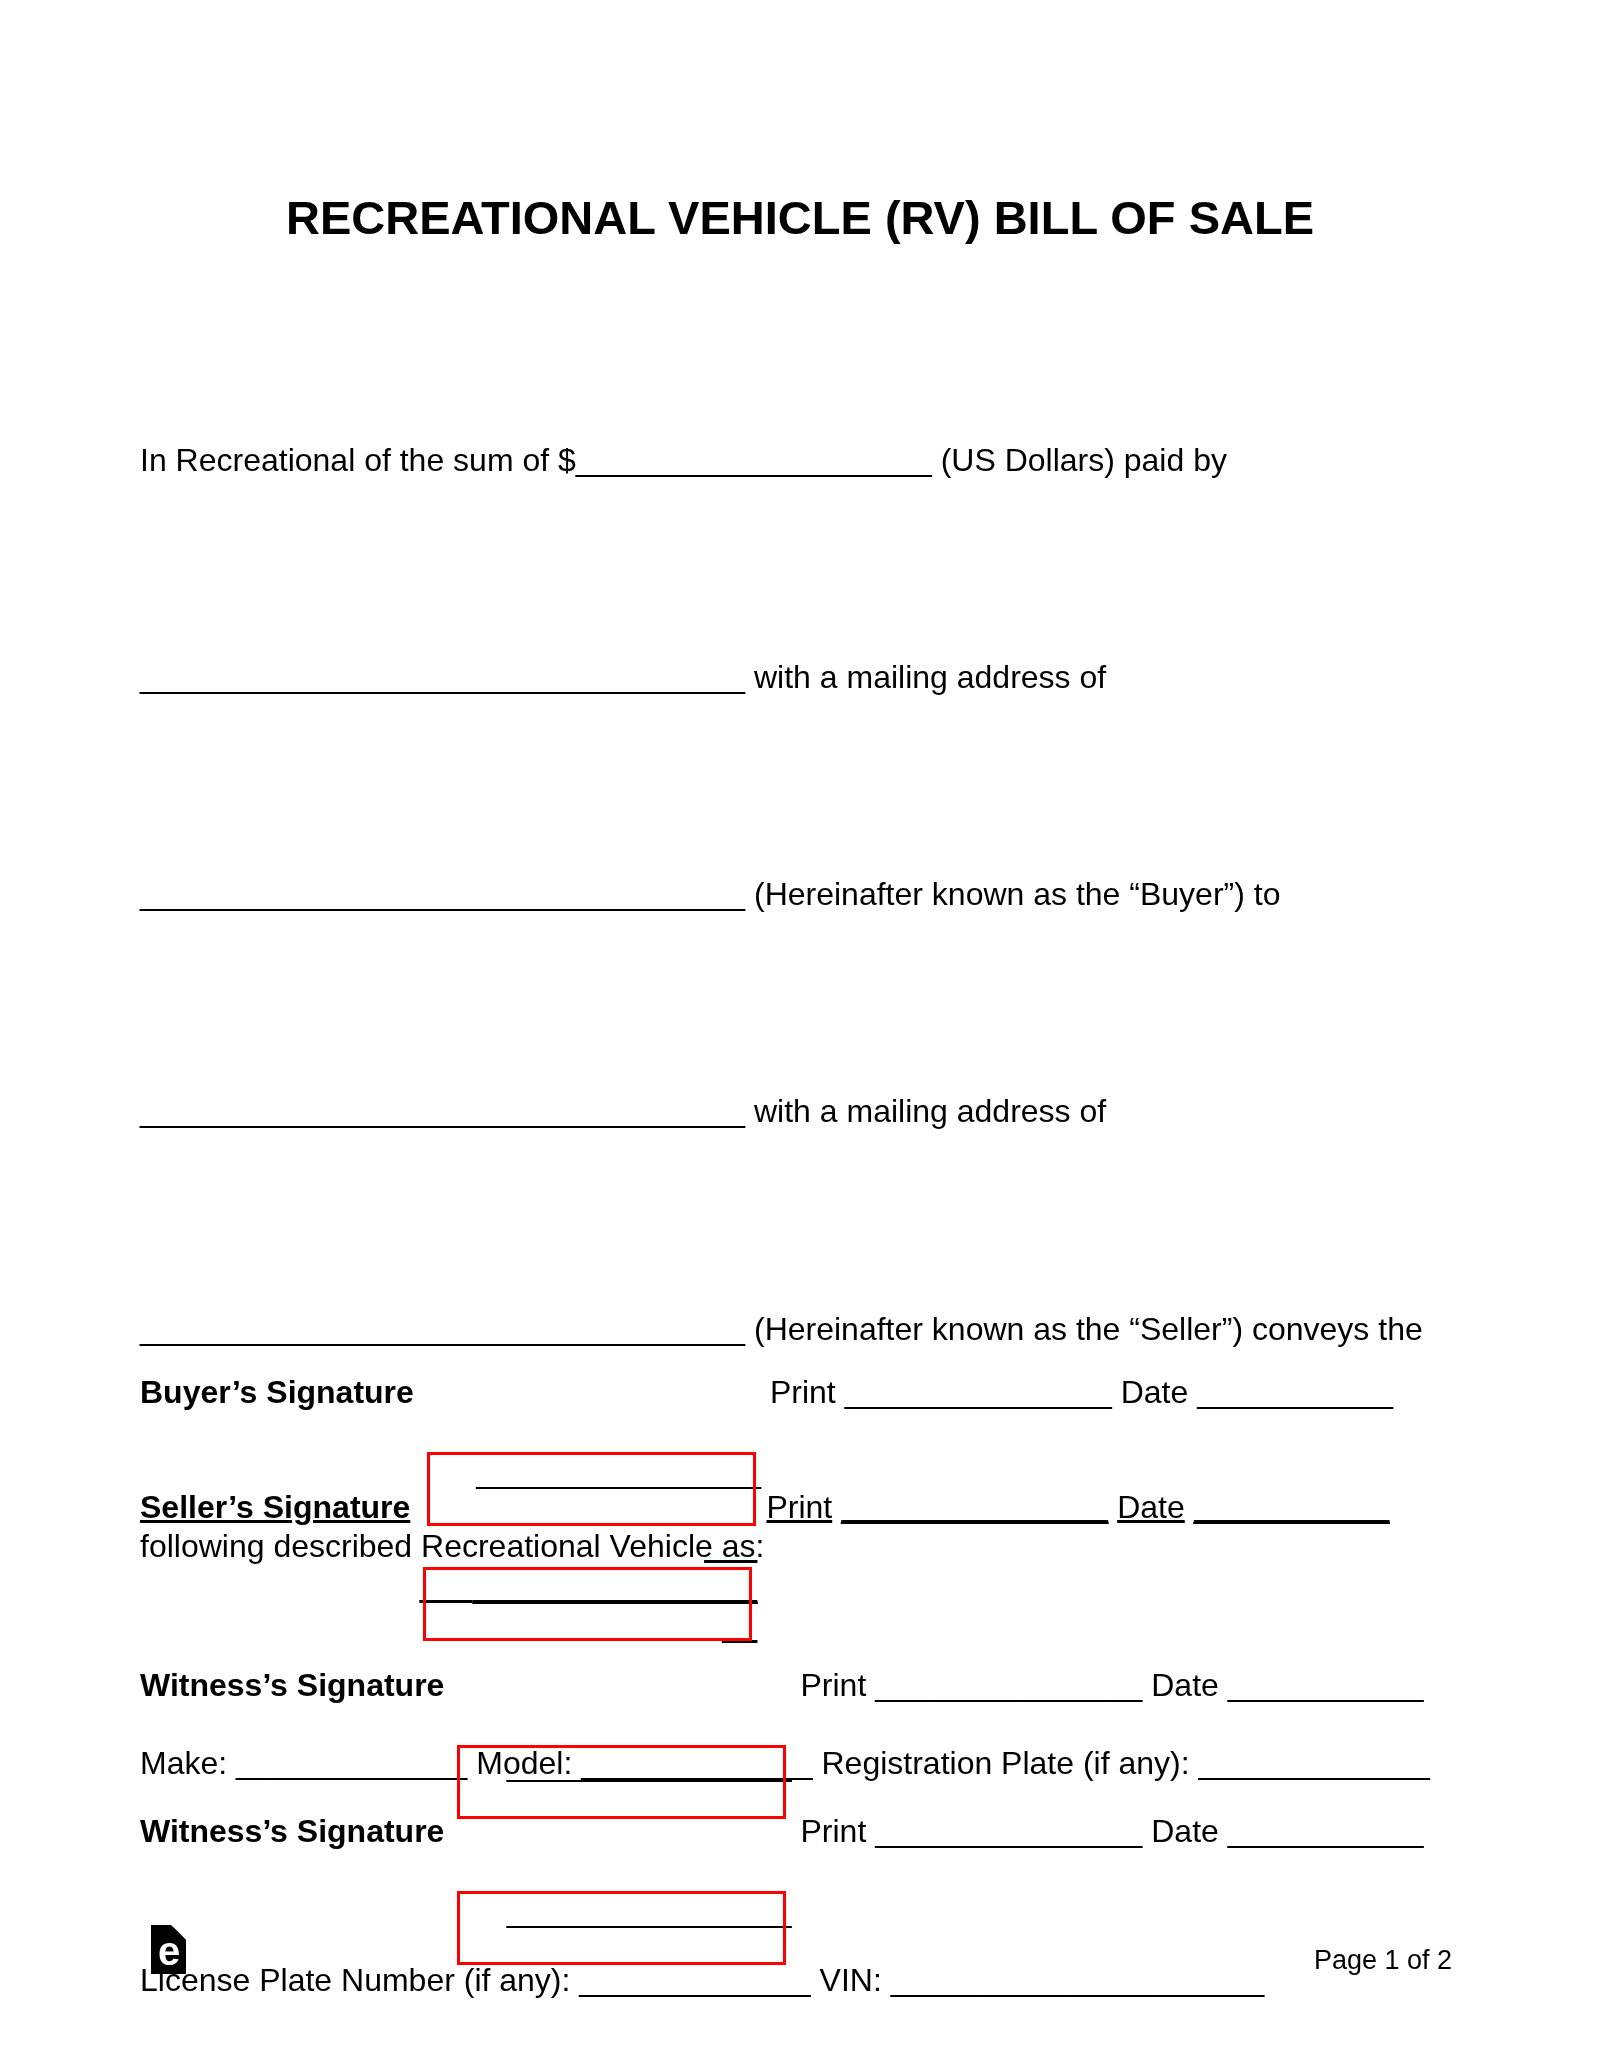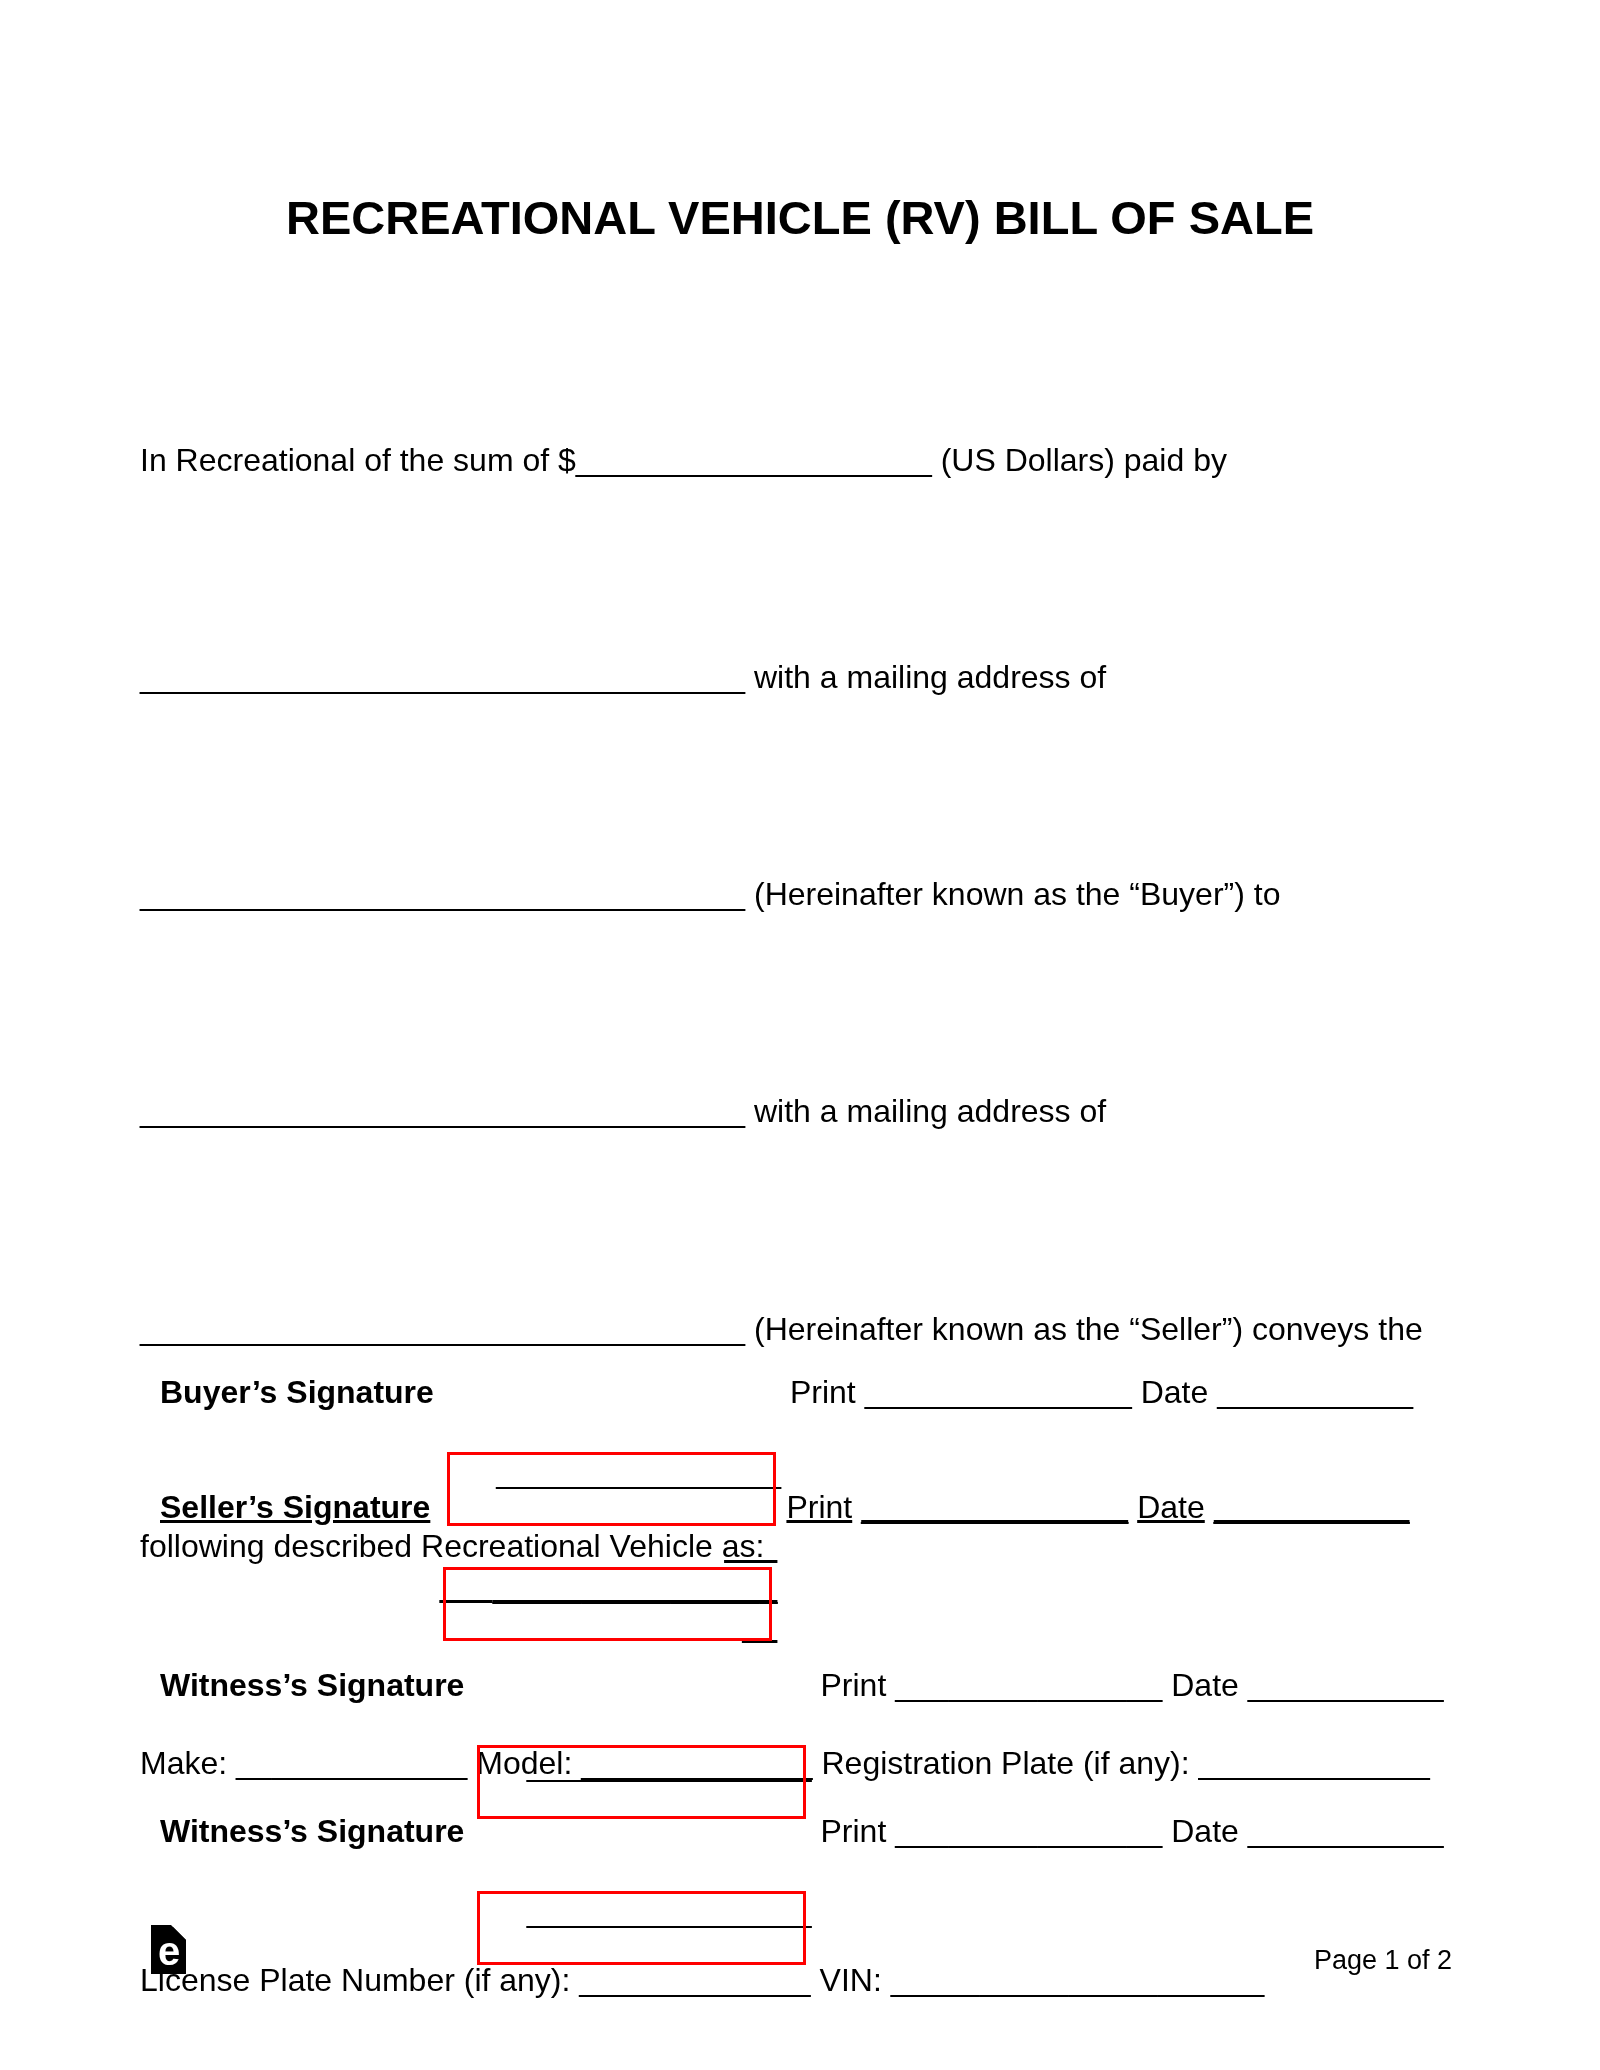--- a/index.html
+++ b/index.html
@@ -36,21 +36,21 @@
   .sig-row {
     position: absolute;
     left: 140px;
     display: flex;
     align-items: baseline;
     column-gap: 9px;
     font-size: 32px;
     line-height: 40px;
     white-space: pre;
   }
-  .sig-row .label { font-weight: bold; margin-left: 20px; }
+  .sig-row .label { font-weight: bold; }
   .sigwrap { position: relative; text-align: right; }
   .sigbox {
     position: absolute;
     left: 4px;
     right: 5px;
     bottom: 6px;
     height: 68px;
     border: 3px solid #ff0000;
     background: transparent;
   }

